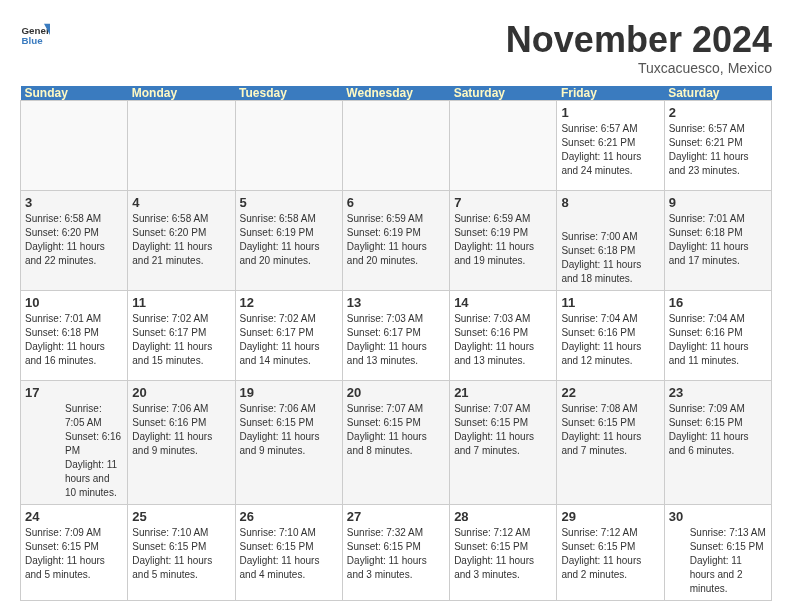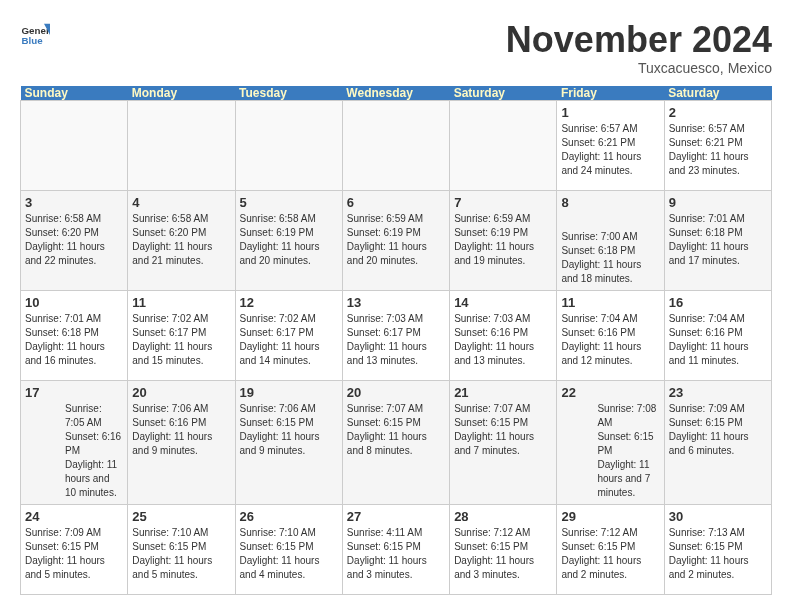--- a/index.html
+++ b/index.html
@@ -241,21 +241,21 @@
 Daylight: 11 hours and 8 minutes.</div>
         </td>
         <td>
           <span class="day-number">21</span>
           <div class="day-info" style="white-space: pre-line;">Sunrise: 7:07 AM
 Sunset: 6:15 PM
 Daylight: 11 hours and 7 minutes.</div>
         </td>
         <td>
           <span class="day-number">22</span>
-          <div class="day-info" style="white-space: pre-line; margin-left: 36px;">Sunrise: 7:08 AM
+          <div class="day-info" style="white-space: pre-line;">Sunrise: 7:08 AM
 Sunset: 6:15 PM
 Daylight: 11 hours and 7 minutes.</div>
         </td>
         <td>
           <span class="day-number">23</span>
           <div class="day-info" style="white-space: pre-line;">Sunrise: 7:09 AM
 Sunset: 6:15 PM
 Daylight: 11 hours and 6 minutes.</div>
         </td>
       </tr>
@@ -273,37 +273,37 @@
 Daylight: 11 hours and 5 minutes.</div>
         </td>
         <td>
           <span class="day-number">26</span>
           <div class="day-info" style="white-space: pre-line;">Sunrise: 7:10 AM
 Sunset: 6:15 PM
 Daylight: 11 hours and 4 minutes.</div>
         </td>
         <td>
           <span class="day-number">27</span>
-          <div class="day-info" style="white-space: pre-line;">Sunrise: 4:11 AM
+          <div class="day-info" style="white-space: pre-line;">Sunrise: 7:32 AM
 Sunset: 6:15 PM
 Daylight: 11 hours and 3 minutes.</div>
         </td>
         <td>
           <span class="day-number">28</span>
           <div class="day-info" style="white-space: pre-line;">Sunrise: 7:12 AM
 Sunset: 6:15 PM
 Daylight: 11 hours and 3 minutes.</div>
         </td>
         <td>
           <span class="day-number">29</span>
           <div class="day-info" style="white-space: pre-line;">Sunrise: 7:12 AM
 Sunset: 6:15 PM
 Daylight: 11 hours and 2 minutes.</div>
         </td>
         <td>
           <span class="day-number">30</span>
-          <div class="day-info" style="white-space: pre-line;">Sunrise: 7:13 AM
+          <div class="day-info" style="white-space: pre-line; margin-left: 21px;">Sunrise: 7:13 AM
 Sunset: 6:15 PM
 Daylight: 11 hours and 2 minutes.</div>
         </td>
       </tr>
     </tbody>
 </table>
 
 </body></html>

